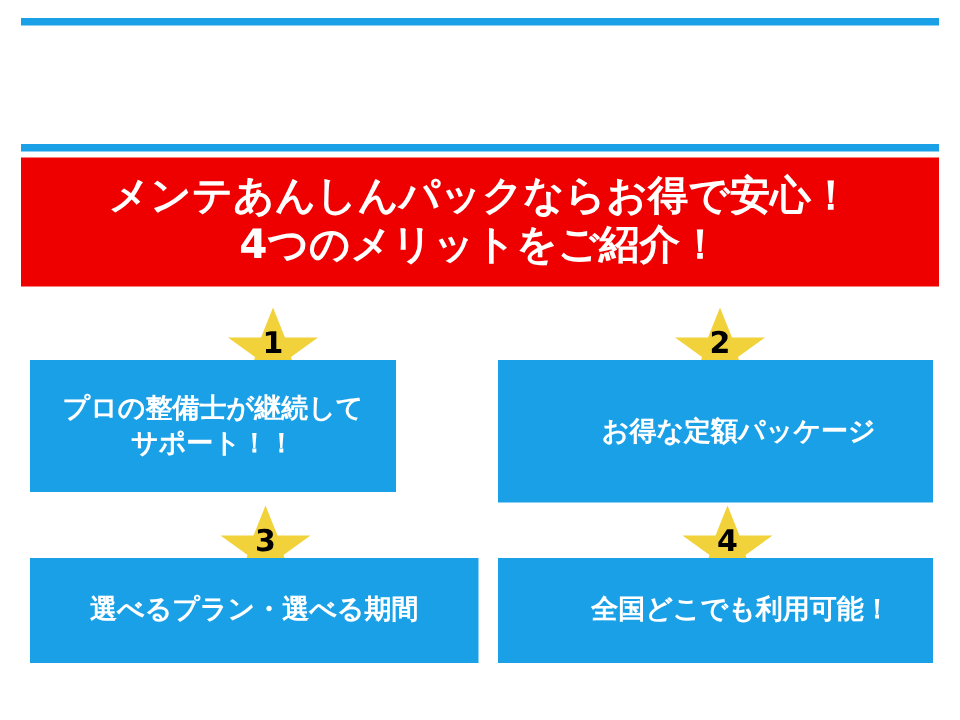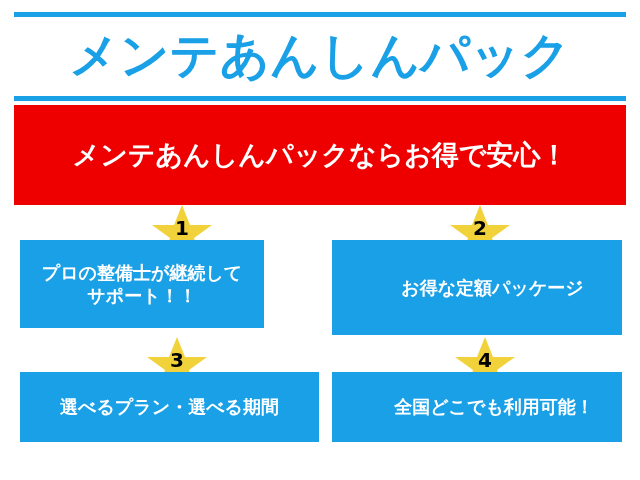--- a/index.html
+++ b/index.html
@@ -53,21 +53,21 @@
     letter-spacing: 0px;
     white-space: nowrap;
     line-height: 1;
   }
   
   .red-banner {
     position: absolute;
     left: 14px;
     top: 105px;
     width: 612px;
-    height: 100px;
+    height: 86px;
     background: #ee0000;
     display: flex;
     flex-direction: column;
     align-items: center;
     justify-content: center;
     color: #ffffff;
     font-weight: bold;
     font-size: 27px;
     line-height: 1.22;
     box-sizing: border-box;
@@ -125,26 +125,26 @@
   .star.s3 { left: 132px; top: 136px; }
   .star.s4 { left: 440px; top: 136px; }
 </style>
 </head>
 <body>
 
 <div class="poster">
 
   <div class="rule-top"></div>
 
-  <div class="title">メンテあんしんパック</div>
 
   <div class="rule-bottom"></div>
 
   <div class="red-banner">
     <div class="line">メンテあんしんパックならお得で安心！</div>
+    <div class="line">4つのメリットをご紹介！</div>
   </div>
 
   <div class="cards">
 
     <div class="star s1">
       <svg viewBox="0 0 62 60" aria-hidden="true">
           <polygon points="31,1 39,21 61,21 43,34 50,56 31,43 12,56 19,34 1,21 23,21" fill="#f2d23a"></polygon>
         </svg>
       <span class="num">1</span>
     </div>

